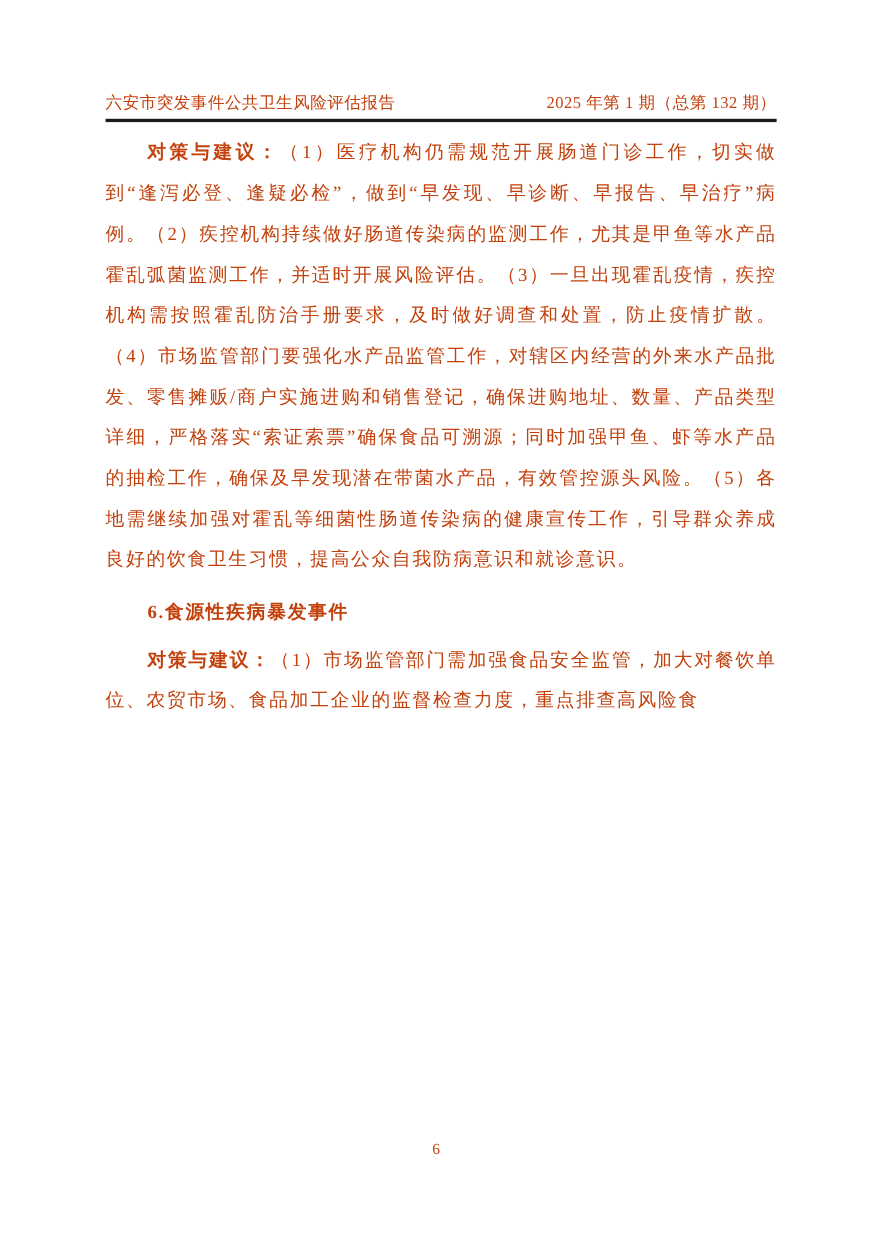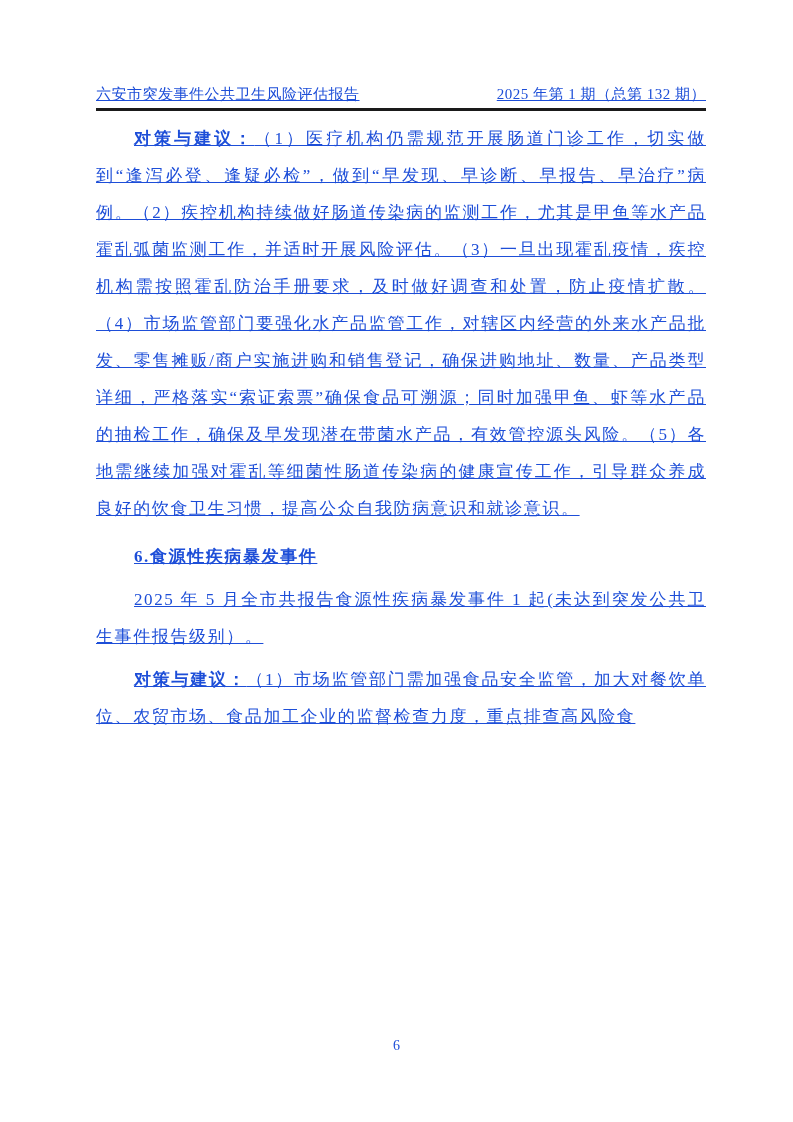--- a/index.html
+++ b/index.html
@@ -9,23 +9,22 @@
     font-family: "Liberation Serif", "DejaVu Serif", serif;
   }
   .page {
     position: relative;
     width: 793px;
     height: 1122px;
     margin: 0 auto;
     background: #ffffff;
     box-sizing: border-box;
     padding: 84px 87px 0 96px;
-    color: #1d4ed8;
+    color: #c2410c;
     overflow: hidden;
-    text-decoration: underline;
   }
   .header {
     display: flex;
     justify-content: space-between;
     align-items: flex-end;
     font-size: 15px;
     line-height: 20px;
     padding-bottom: 4px;
     border-bottom: 3px solid #1a1a1a;
     white-space: nowrap;
@@ -74,21 +73,20 @@
     <span class="hleft">六安市突发事件公共卫生风险评估报告</span>
     <span class="hright">2025 年第 1 期（总第 132 期）</span>
   </div>
 
   <div class="content">
 
     <p class="para"><span class="lead">对策与建议：</span><span>（1）医疗机构仍需规范开展肠道门诊工作，切实做到“逢泻必登、逢疑必检”，做到“早发现、早诊断、早报告、早治疗”病例。（2）疾控机构持续做好肠道传染病的监测工作，尤其是甲鱼等水产品霍乱弧菌监测工作，并适时开展风险评估。（3）一旦出现霍乱疫情，疾控机构需按照霍乱防治手册要求，及时做好调查和处置，防止疫情扩散。（4）市场监管部门要强化水产品监管工作，对辖区内经营的外来水产品批发、零售摊贩/商户实施进购和销售登记，确保进购地址、数量、产品类型详细，严格落实“索证索票”确保食品可溯源；同时加强甲鱼、虾等水产品的抽检工作，确保及早发现潜在带菌水产品，有效管控源头风险。（5）各地需继续加强对霍乱等细菌性肠道传染病的健康宣传工作，引导群众养成良好的饮食卫生习惯，提高公众自我防病意识和就诊意识。</span></p>
 
     <h3 class="section-heading">6.食源性疾病暴发事件</h3>
 
-    <p class="para"><span>2025 年 5 月全市共报告食源性疾病暴发事件 1 起(未达到突发公共卫生事件报告级别）。</span></p>
 
 
     <p class="para"><span class="lead">对策与建议：</span><span>（1）市场监管部门需加强食品安全监管，加大对餐饮单位、农贸市场、食品加工企业的监督检查力度，重点排查高风险食</span></p>
   </div>
 
   <div class="footer">
     <span>6</span>
   </div>
 </div>
 

